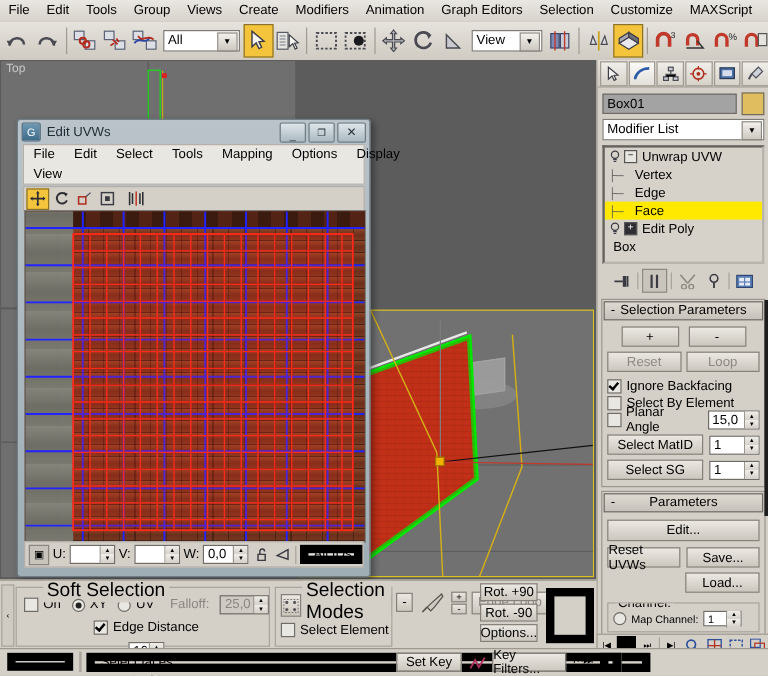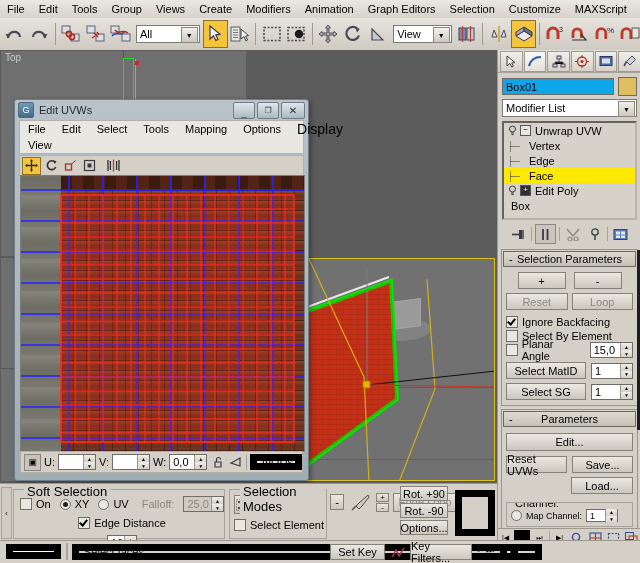--- a/index.html
+++ b/index.html
@@ -37,21 +37,21 @@
   .vpD{left:248px;top:208px;width:247px;height:223px;border:1px solid #d8c21f;box-sizing:border-box;}
 
   
   .cmdpanel{position:absolute;left:497px;top:50px;width:143px;height:478px;
     background:#d4d0c8;border-left:1px solid #9d988e;}
   .cptabs{display:flex;height:22px;align-items:center;padding-left:2px;gap:1px;
     background:linear-gradient(#e2dfd8,#cfcbc2);border-bottom:1px solid #a8a39a;}
   .cptab{width:21px;height:19px;display:flex;align-items:center;justify-content:center;
     border:1px solid #a09b92;background:linear-gradient(#f0eee9,#d6d2c9);}
   .namerow{display:flex;align-items:center;margin:4px 4px 3px 4px;gap:4px;}
-  .namefield{flex:1;height:17px;border:1px solid #6f6c66;background:#0ea5e9;
+  .namefield{flex:1;height:17px;border:1px solid #6f6c66;background:#a3a3a3;
     display:flex;align-items:center;padding-left:3px;font-size:11px;box-sizing:border-box;}
   .colswatch{width:17px;height:17px;background:#e0bd5e;border:1px solid #6f6c66;}
   .modcombo{margin:0 4px 4px 4px;height:18px;}
   .stack{margin:0 4px;height:95px;border:2px inset #b9b5ac;background:#d6d2ca;overflow:hidden;
     position:relative;}
   .srow{height:15px;display:flex;align-items:center;font-size:11px;padding-left:3px;white-space:nowrap;}
   .srow.sel{background:#ffe900;}
   .bulb{width:11px;height:11px;margin-right:2px;display:inline-block;}
   .pm{width:9px;height:9px;border:1px solid #555;background:#e8e6e0;display:inline-block;
     font-size:8px;line-height:8px;text-align:center;margin-right:4px;}
@@ -78,21 +78,21 @@
   .spin .ar{width:11px;height:14px;display:flex;flex-direction:column;border-left:1px solid #9a968e;}
   .spin .ar i{flex:1;display:flex;align-items:center;justify-content:center;font-size:5px;
     background:linear-gradient(#f0eee9,#d4d0c8);font-style:normal;}
   .grp{border:1px solid #a9a49b;margin-top:4px;padding:5px 4px 4px 4px;position:relative;}
   .grp>.gl{position:absolute;top:-6px;left:5px;background:#d4d0c8;padding:0 3px;font-size:11px;}
 
   
   .lowerbar{position:absolute;left:0;top:483px;width:497px;height:57px;background:#d4d0c8;
     border-top:1px solid #9d988e;}
   .panelgrp{position:absolute;border:1px solid #a9a49b;}
-  .panelgrp>.gl{position:absolute;top:-6px;left:10px;background:#d4d0c8;padding:0 3px;font-size:13px;}
+  .panelgrp>.gl{position:absolute;top:-6px;left:22px;background:#d4d0c8;padding:0 3px;font-size:16px;}
 
   
   .statusbar{position:absolute;left:0;top:540px;width:640px;height:23px;background:#d4d0c8;
     border-top:1px solid #9d988e;}
   .sunk{border:7px solid #000000;background:#cfcbc3;box-sizing:border-box;}
 
   .gray{color:#8a8780;}
   .tiny{font-size:9px;}
 </style>
 </head>
@@ -327,21 +327,21 @@
     </div>
 
     <div style="margin:0 4px;background:#e9e7e2;border:1px solid #b4b0a8;">
       <div style="display:flex;height:16px;align-items:center;" id="uvmenu1">
           <div style="padding: 0px 8px; font-size: 11px;">File</div>
           <div style="padding: 0px 8px; font-size: 11px;">Edit</div>
           <div style="padding: 0px 8px; font-size: 11px;">Select</div>
           <div style="padding: 0px 8px; font-size: 11px;">Tools</div>
           <div style="padding: 0px 8px; font-size: 11px;">Mapping</div>
           <div style="padding: 0px 8px; font-size: 11px;">Options</div>
-          <div style="padding: 0px 8px; font-size: 14px; text-align: right;">Display</div>
+          <div style="padding: 0px 8px; font-size: 11px; text-align: right;">Display</div>
         </div>
       <div style="display:flex;height:16px;align-items:center;" id="uvmenu2">
           <div style="padding: 0px 8px; font-size: 11px;">View</div>
         </div>
     </div>
 
     <div style="margin:1px 4px 0 4px;height:19px;background:#d4d0c8;border:1px solid #b4b0a8;
                 display:flex;align-items:center;gap:2px;padding-left:2px;">
       <div style="width:17px;height:16px;background:#f3c43c;border:1px solid #8a7328;display:flex;
                   align-items:center;justify-content:center;">

